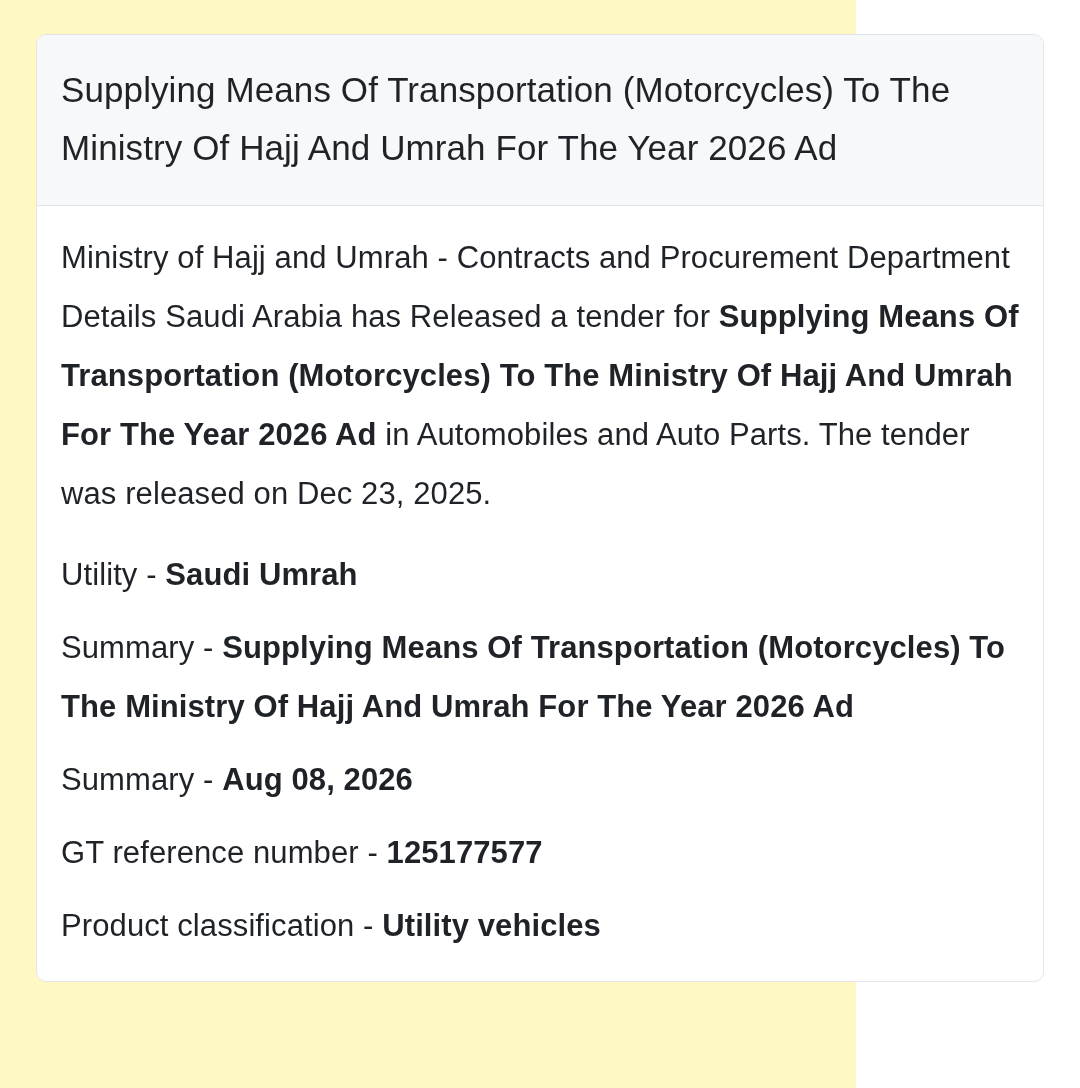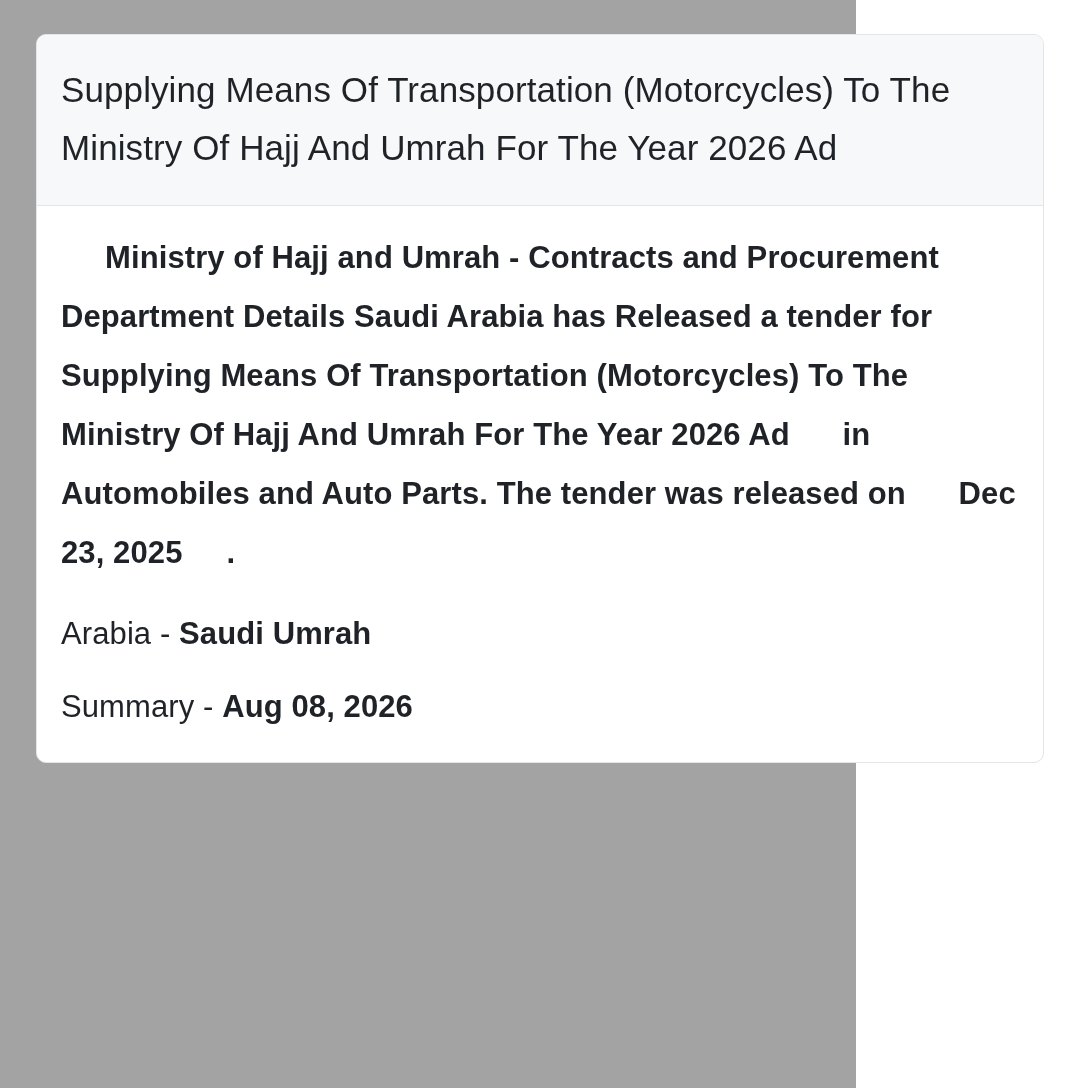--- a/index.html
+++ b/index.html
@@ -10,21 +10,21 @@
     height: 1088px;
     font-family: "Liberation Sans", sans-serif;
     -webkit-font-smoothing: antialiased;
   }
 
   .page {
     width: 856px;
     height: 1088px;
     box-sizing: border-box;
     padding: 34px 55px 0 36px;
-    background: #a3a3a3;
+    background: #fef9c3;
   }
 
   .card {
     border: 1px solid #e3e5e8;
     border-radius: 10px;
     background: #ffffff;
     overflow: hidden;
     box-sizing: border-box;
     width: 1008px;
   }
@@ -54,22 +54,21 @@
     font-weight: 700;
     margin: 0 0 22px 0;
     letter-spacing: 0.1px;
   }
 
   .intro .norm {
     font-weight: 700;
   }
 
   .intro .lede {
-    font-weight: 700;
-    margin-left: 44px;
+    font-weight: 400;
   }
 
   .field {
     font-size: 31px;
     line-height: 59px;
     color: #1f2328;
     margin: 0 0 14px 0;
     letter-spacing: 0.1px;
   }
 
@@ -95,25 +94,34 @@
       <div class="card-title">Supplying Means Of Transportation (Motorcycles) To The Ministry Of Hajj And Umrah For The Year 2026 Ad</div>
     </div>
 
     <div class="card-body">
 
       <p class="intro">
         <span class="lede">Ministry of Hajj and Umrah - Contracts and Procurement Department Details Saudi Arabia has Released a tender for </span><span class="norm">Supplying Means Of Transportation (Motorcycles) To The Ministry Of Hajj And Umrah For The Year 2026 Ad</span><span class="lede"> in Automobiles and Auto Parts. The tender was released on </span><span class="lede">Dec 23, 2025</span><span class="lede">.</span>
       </p>
 
       <p class="field">
-        <span class="label">Arabia - </span><span class="value">Saudi Umrah</span>
+        <span class="label">Utility - </span><span class="value">Saudi Umrah</span>
       </p>
 
+      <p class="field">
+        <span class="label">Summary - </span><span class="value">Supplying Means Of Transportation (Motorcycles) To The Ministry Of Hajj And Umrah For The Year 2026 Ad</span>
+      </p>
 
       <p class="field">
         <span class="label">Summary - </span><span class="value">Aug 08, 2026</span>
       </p>
 
+      <p class="field">
+        <span class="label">GT reference number - </span><span class="value">125177577</span>
+      </p>
 
+      <p class="field">
+        <span class="label">Product classification - </span><span class="value">Utility vehicles</span>
+      </p>
 
     </div>
   </div>
 </div>
 
 </body></html>

